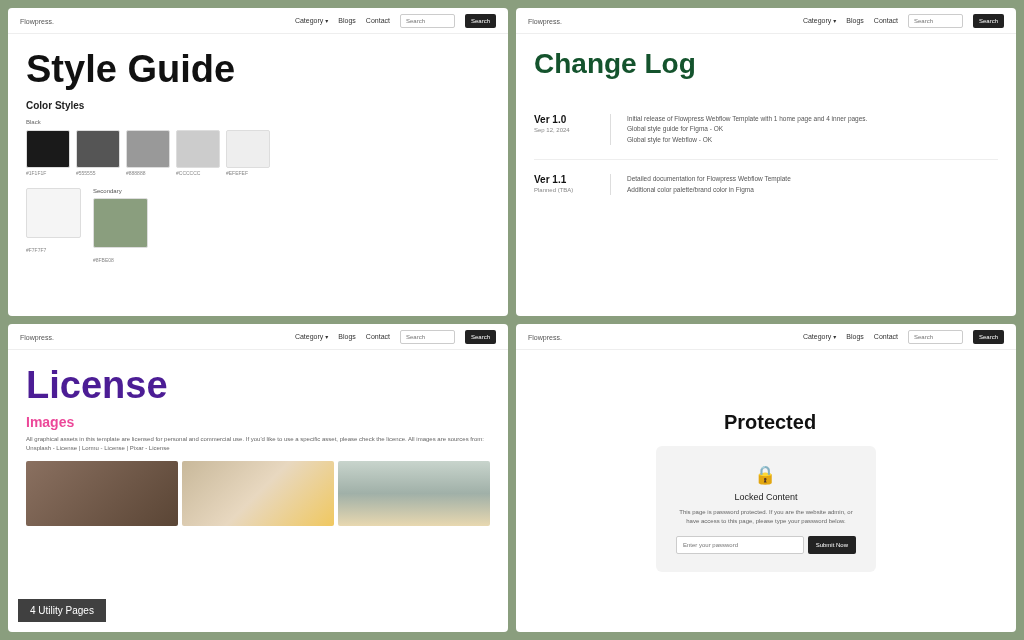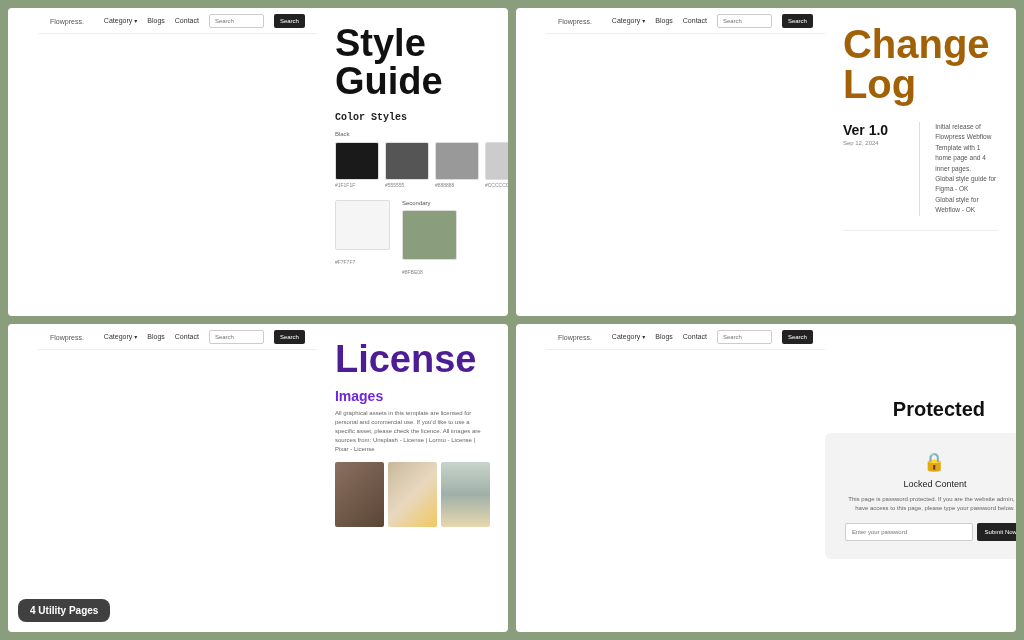--- a/index.html
+++ b/index.html
@@ -13,23 +13,22 @@
       grid-template-columns: 1fr 1fr;
       grid-template-rows: 1fr 1fr;
       gap: 8px;
       padding: 8px;
     }
     .panel {
       background: #fff;
       border-radius: 4px;
       overflow: hidden;
       display: flex;
-      flex-direction: row;
+      flex-direction: column;
       position: relative;
-      padding-left: 30px;
     }
     
     .nav {
       display: flex;
       align-items: center;
       padding: 5px 12px;
       border-bottom: 1px solid #eee;
       gap: 10px;
       flex-shrink: 0;
       height: 26px;
@@ -85,21 +84,20 @@
       font-weight: 800;
       color: #111;
       line-height: 1;
       margin-bottom: 12px;
     }
     .color-section-title {
       font-size: 10px;
       font-weight: 600;
       color: #222;
       margin-bottom: 8px;
-      font-family: Liberation Mono, monospace;
     }
     .color-row {
       display: flex;
       gap: 6px;
       align-items: flex-start;
       margin-bottom: 8px;
     }
     .color-label-row {
       display: flex;
       flex-direction: column;
@@ -131,38 +129,38 @@
     }
     .color-swatch-lg {
       width: 55px;
       height: 50px;
       border-radius: 2px;
       border: 1px solid #ddd;
     }
 
     
     .panel2-title {
-      font-size: 40px;
+      font-size: 28px;
       font-weight: 800;
-      color: #a16207;
+      color: #14532d;
       line-height: 1;
-      margin-bottom: 18px;
+      margin-bottom: 36px;
     }
     .changelog-entry {
       display: flex;
       gap: 16px;
       margin-bottom: 14px;
       padding-bottom: 14px;
       border-bottom: 1px solid #eee;
     }
     .changelog-ver {
       min-width: 60px;
     }
     .changelog-ver-title {
-      font-size: 14px;
+      font-size: 10px;
       font-weight: 700;
       color: #111;
     }
     .changelog-ver-date {
       font-size: 6px;
       color: #888;
       margin-top: 2px;
     }
     .changelog-divider {
       width: 1px;
@@ -179,21 +177,21 @@
     .panel3-title {
       font-size: 38px;
       font-weight: 800;
       color: #4c1d95;
       line-height: 1;
       margin-bottom: 10px;
     }
     .images-section-title {
       font-size: 14px;
       font-weight: 700;
-      color: #6d28d9;
+      color: #ec4899;
       margin-bottom: 5px;
     }
     .images-desc {
       font-size: 6px;
       color: #666;
       line-height: 1.5;
       margin-bottom: 8px;
     }
     .image-grid {
       display: flex;
@@ -211,23 +209,23 @@
     .img-ph-arch { background: linear-gradient(180deg, #c8d4cc 0%, #a0b0a8 50%, #e8d8b0 100%); }
 
     
     .badge-overlay {
       position: absolute;
       bottom: 10px;
       left: 10px;
       background: rgba(0,0,0,0.75);
       color: #fff;
       padding: 6px 12px;
-      border-radius: 8px;
+      border-radius: 0;
       font-size: 10px;
-      font-weight: 700;
+      font-weight: 400;
       z-index: 10;
       text-align: right;
     }
 
     
     .protected-body {
       display: flex;
       flex-direction: column;
       align-items: center;
       justify-content: center;
@@ -375,20 +373,29 @@
     <div class="changelog-entry">
       <div class="changelog-ver">
         <div class="changelog-ver-title">Ver 1.0</div>
         <div class="changelog-ver-date">Sep 12, 2024</div>
       </div>
       <div class="changelog-divider"></div>
       <div class="changelog-text" style="white-space:pre-line;">Initial release of Flowpress Webflow Template with 1 home page and 4 inner pages.
 Global style guide for Figma - OK
 Global style for Webflow - OK</div>
     </div>
+    <div class="changelog-entry" style="border-bottom:none;">
+      <div class="changelog-ver">
+        <div class="changelog-ver-title">Ver 1.1</div>
+        <div class="changelog-ver-date">Planned (TBA)</div>
+      </div>
+      <div class="changelog-divider"></div>
+      <div class="changelog-text" style="white-space:pre-line;">Detailed documentation for Flowpress Webflow Template
+Additional color palette/brand color in Figma</div>
+    </div>
   </div>
 </div>
 
 <div class="panel" style="position:relative;">
   <div class="nav">
     <span class="nav-logo">
       <span>Flowpress</span><span>.</span>
     </span>
     <div class="nav-spacer"></div>
     <span class="nav-category">

